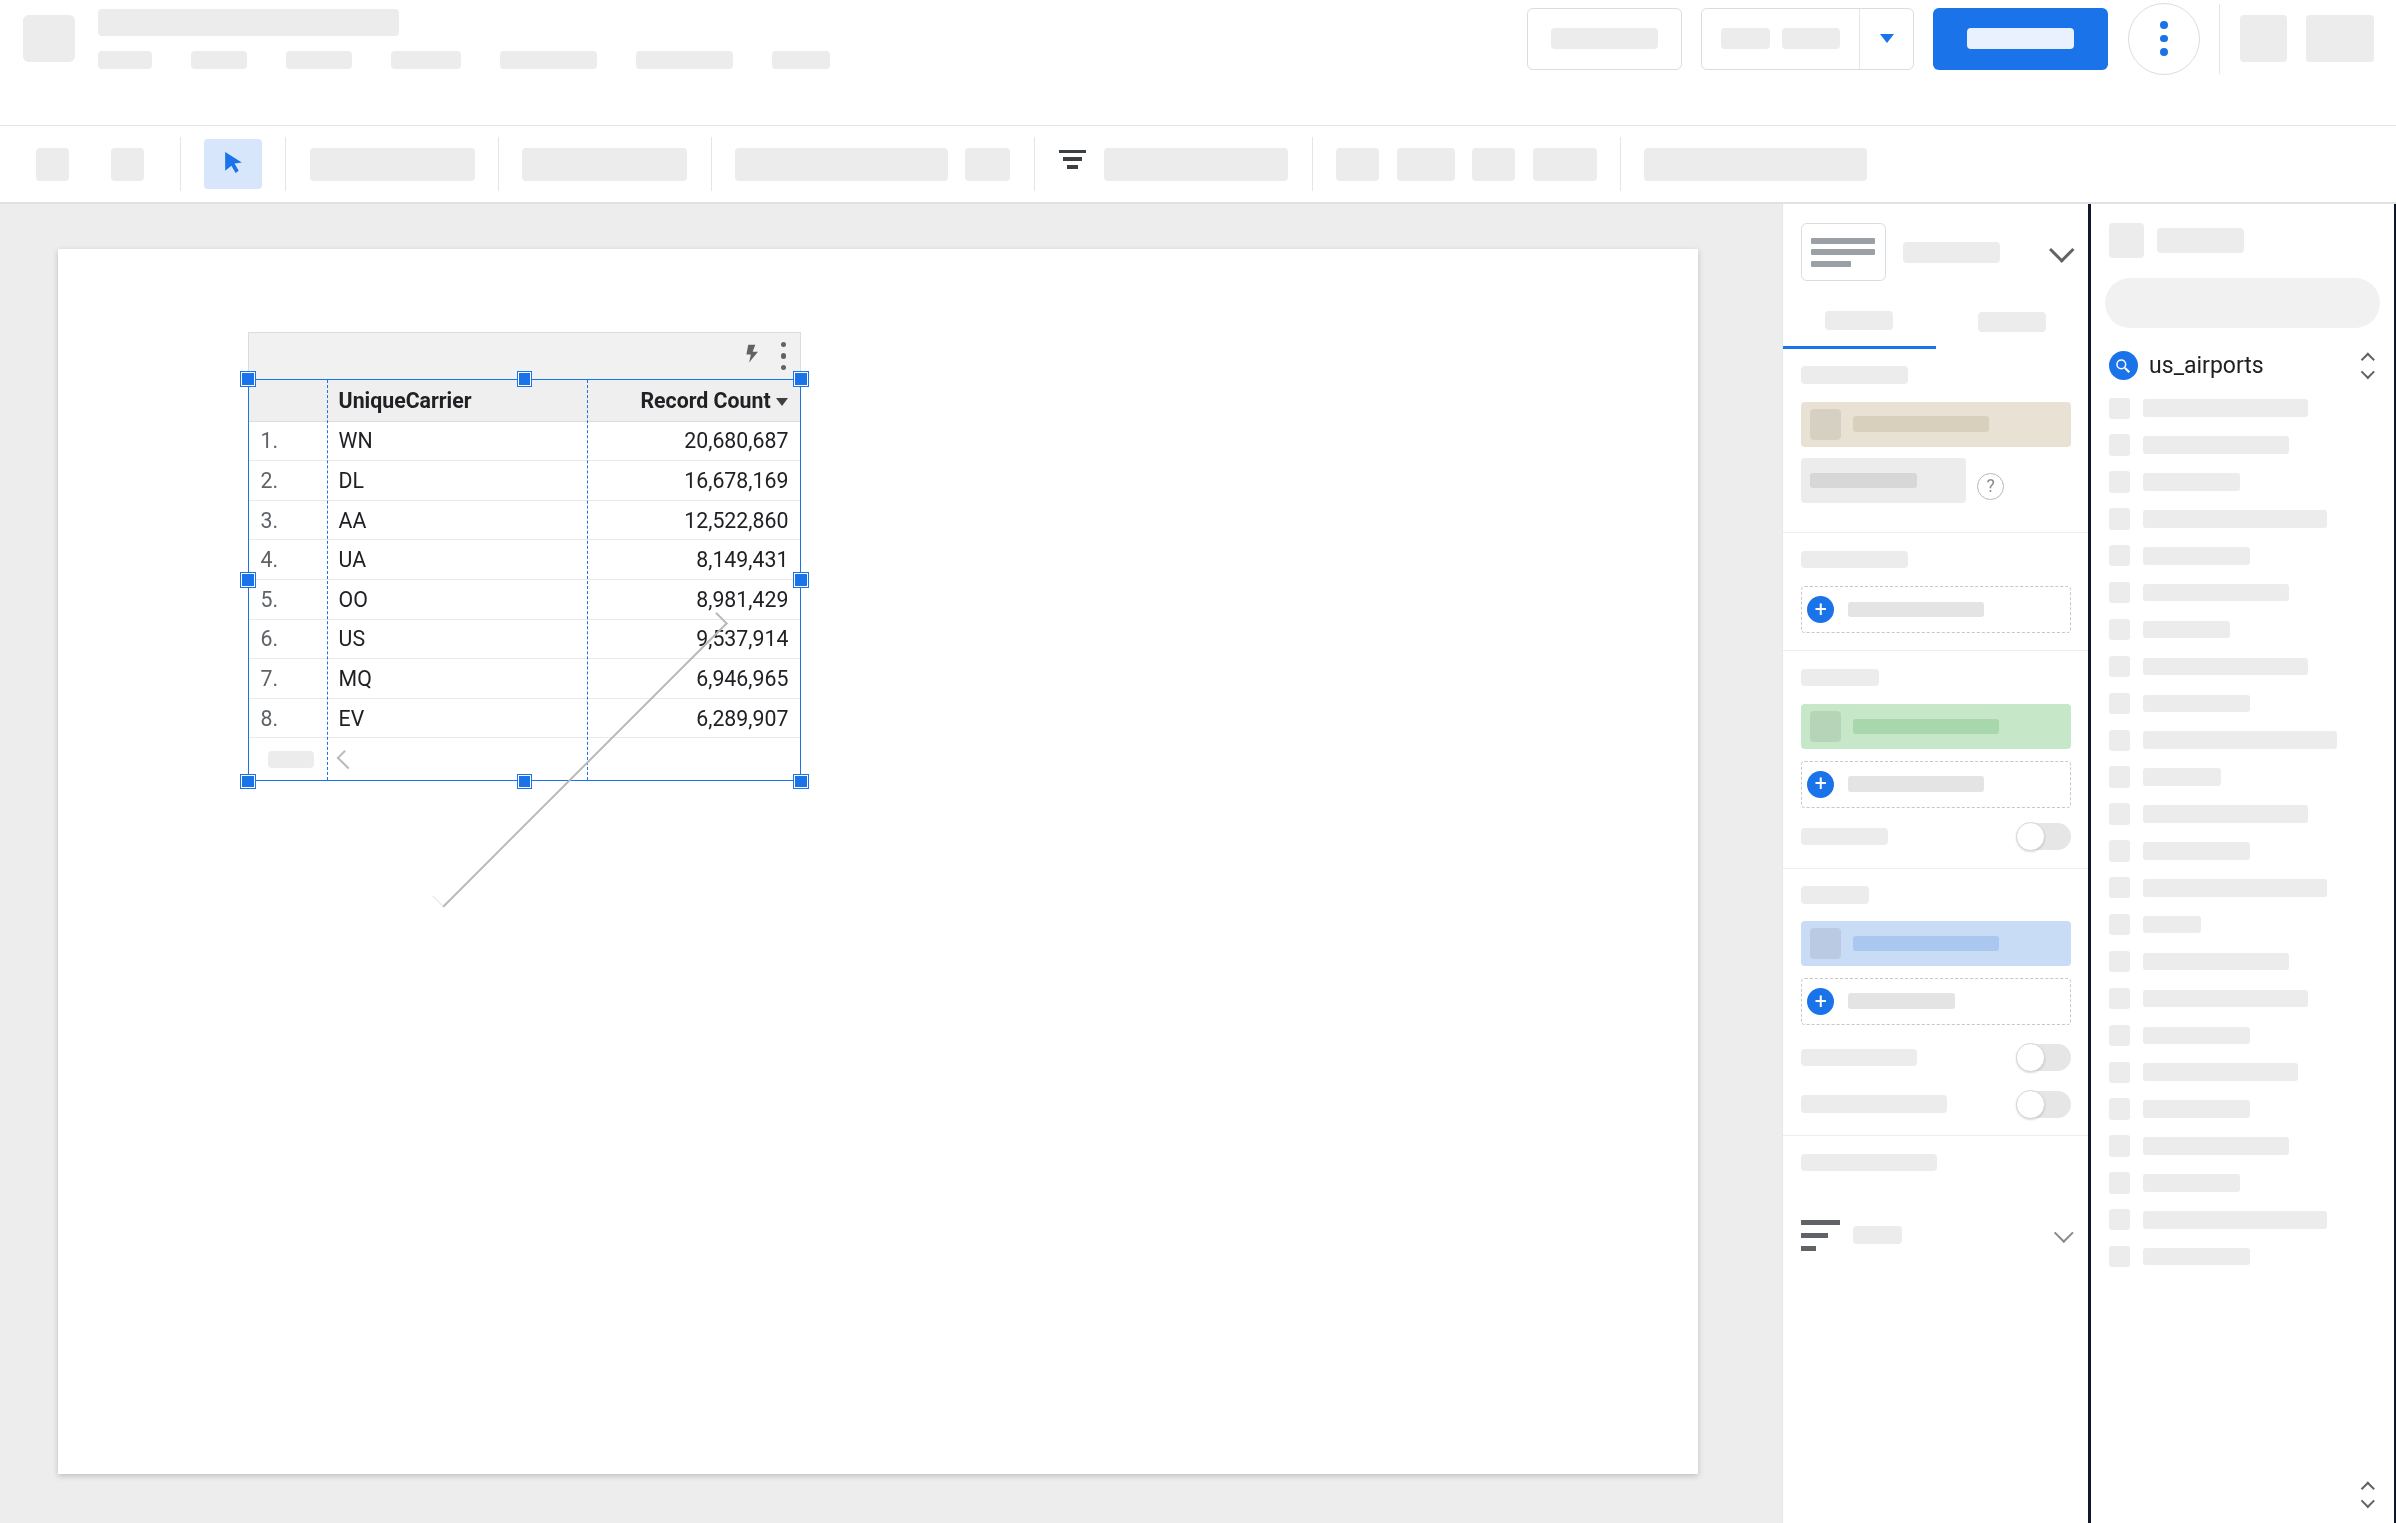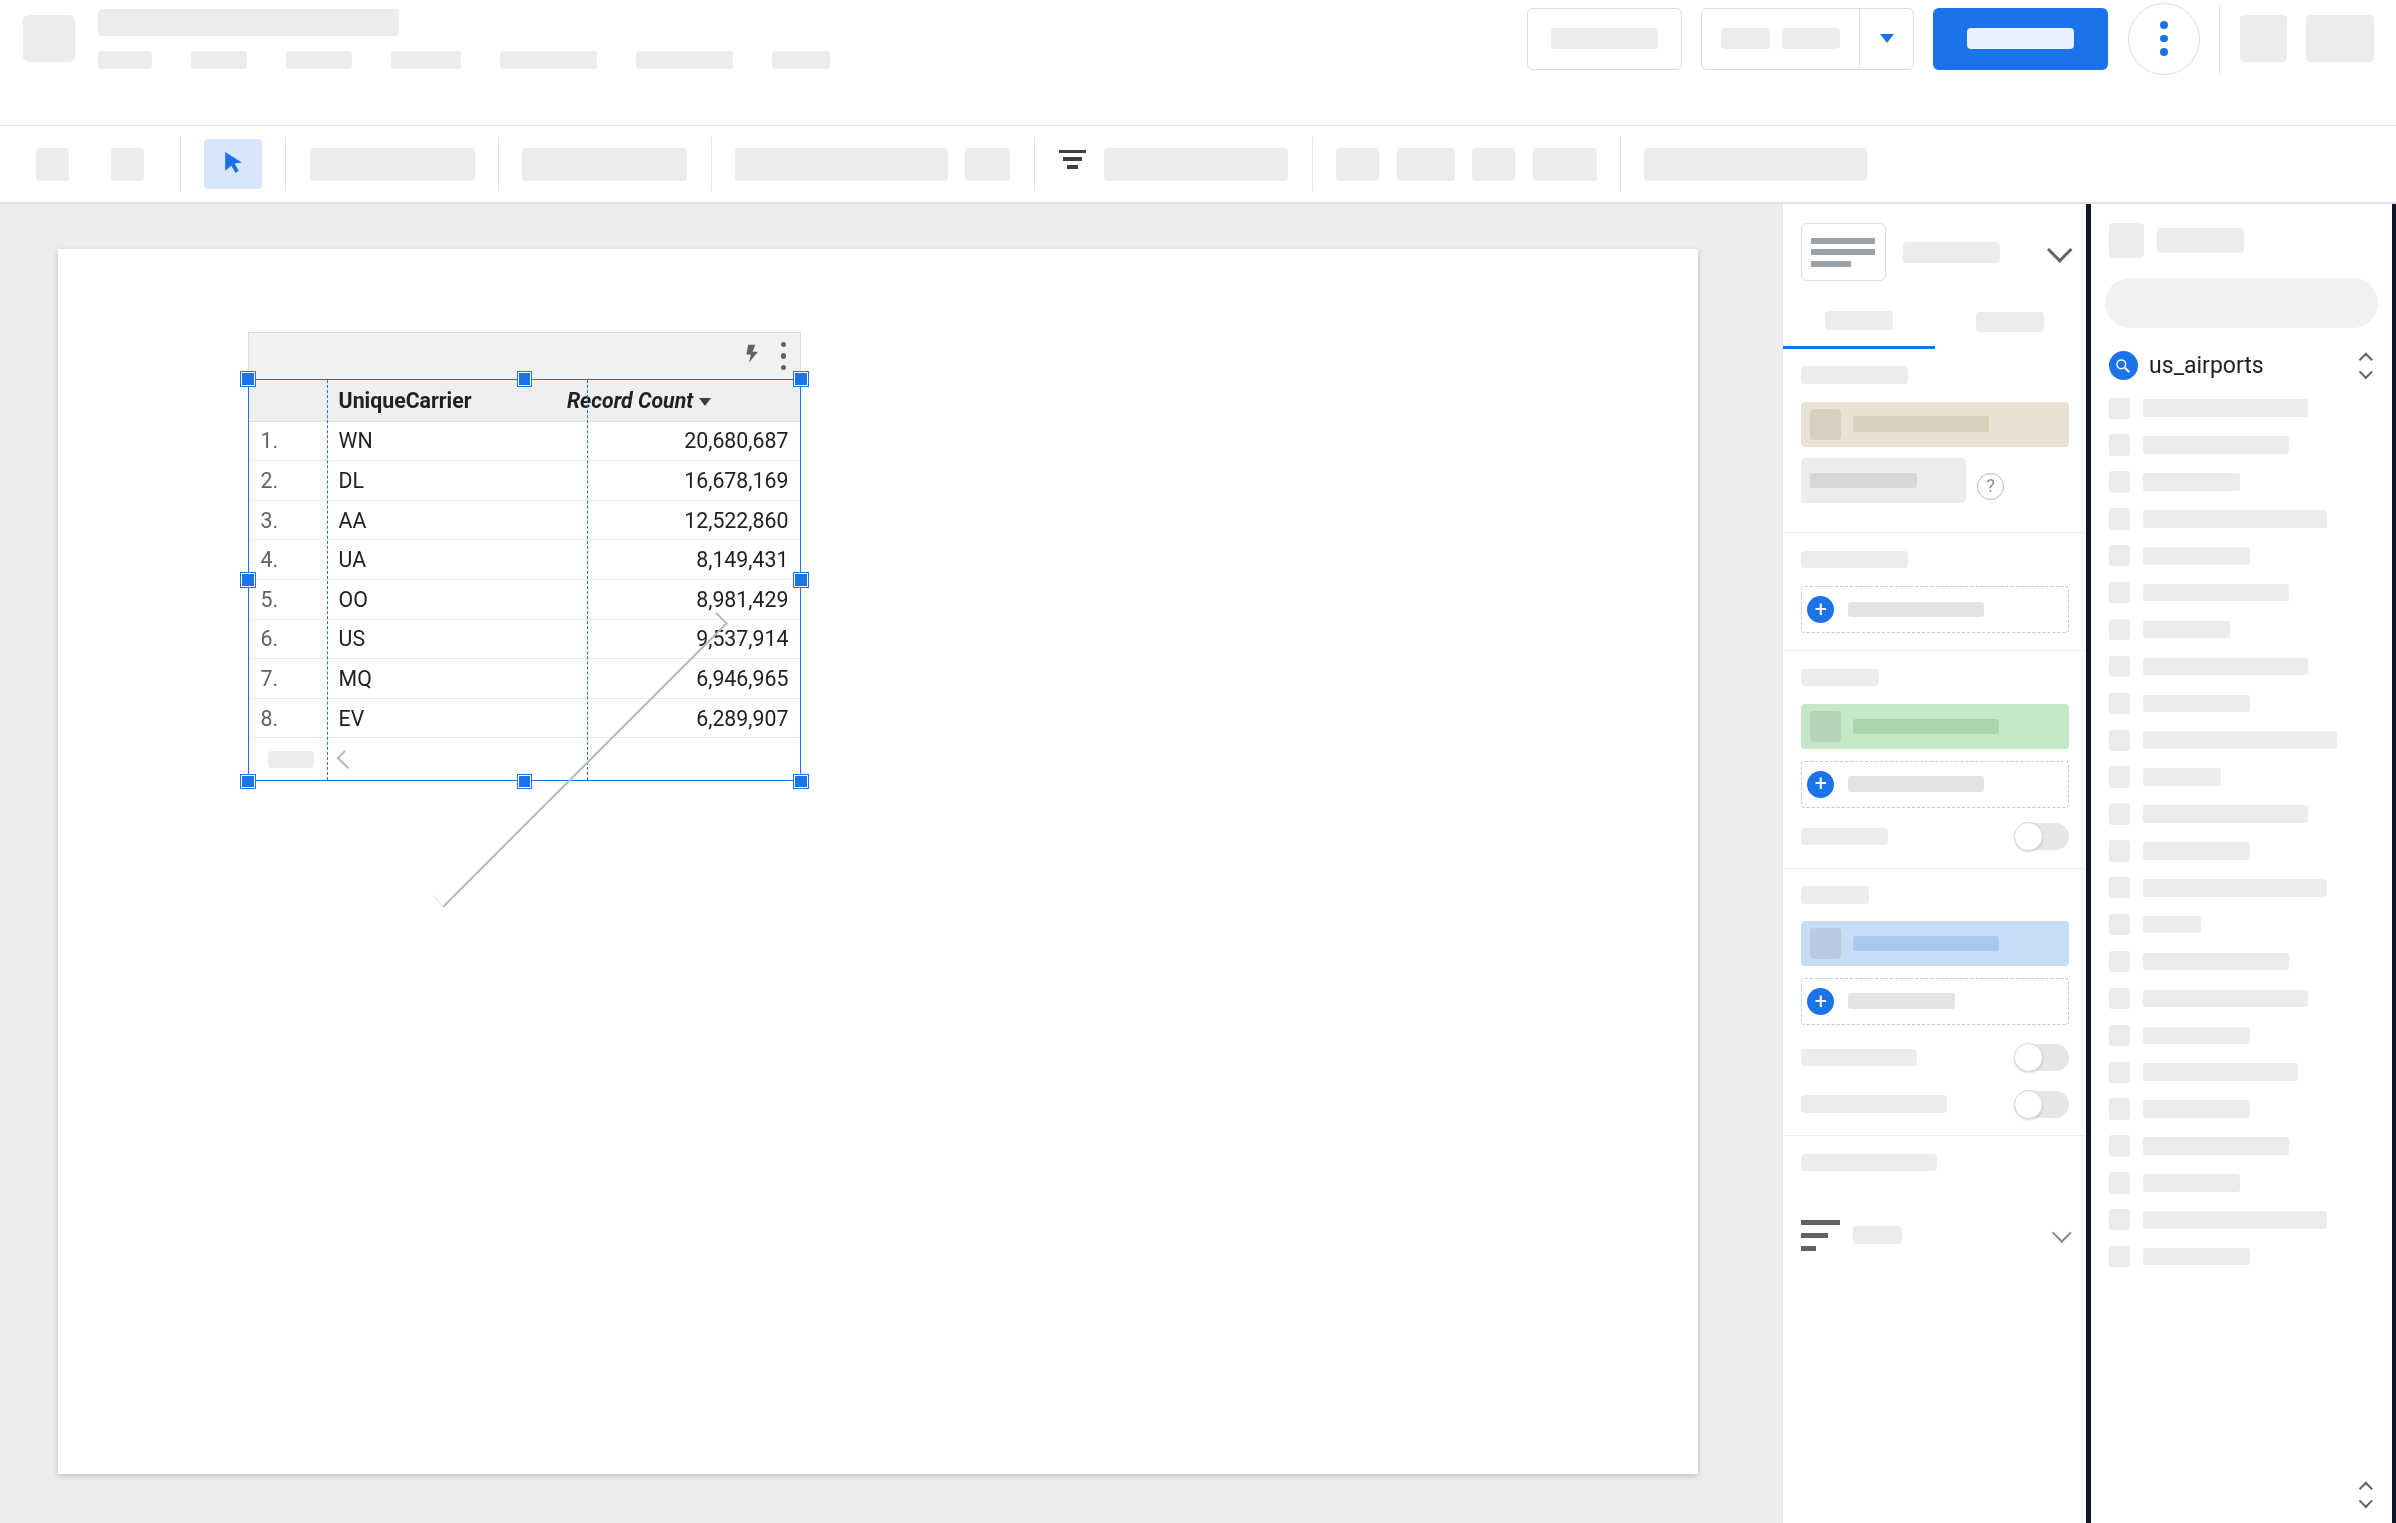--- a/index.html
+++ b/index.html
@@ -51,41 +51,41 @@
   
   .chart-wrap { position: absolute; left: 190px; top: 83px; }
   .chart-toolbar { height: 47px; width: 553px; background: #f1f1f1; border: 1px solid #dadce0; border-bottom: none; display: flex; align-items: center; justify-content: flex-end; padding-right: 13.6px; gap: 17.5px; }
   .bolt-icon svg { width: 21.3px; height: 21.3px; fill: #5f6368; }
   .chart-menu .vdots span { background: #5f6368; width: 5.8px; height: 5.8px; }
 
   .chart { width: 553px; border: 1.9px solid #1a73e8; background: #fff; position: relative; }
   .chart table { width: 100%; border-collapse: collapse; font-size: 21.3px; }
   .chart th { background: #efefef; text-align: left; font-weight: 700; padding: 7.8px 11.6px; border-bottom: 1px solid #dadce0; font-size: 21.3px; }
   .chart th.idx { width: 78px; }
-  .chart th.metric { text-align: left; font-style: italic; }
+  .chart th.metric { text-align: right; }
   .chart td { padding: 6.8px 11.6px; border-bottom: 1px solid #eaeaea; font-size: 21.3px; }
   .chart td.idx { color: #5f6368; width: 78px; }
   .chart td.metric { text-align: right; margin-top: 48px; }
   .chart tbody tr:last-child td { border-bottom: none; }
   .sort-caret { display: inline-block; margin-left: 5.8px; width: 0; height: 0; border-left: 6.8px solid transparent; border-right: 6.8px solid transparent; border-top: 8.7px solid #3c4043; vertical-align: middle; }
 
   
   .col-guide { position: absolute; top: 0; bottom: 0; border-left: 1px dashed #1a73e8; }
 
   
   .handle { position: absolute; width: 13.6px; height: 13.6px; background: #1a73e8; border: 1.9px solid #fff; box-shadow: 0 0 0 1px #1a73e8; }
   .pager { height: 43px; display: flex; align-items: center; justify-content: flex-end; gap: 27px; padding: 0 19.4px; border-top: 1px solid #eaeaea; }
   .pager .sk { height: 17.5px; width: 70px; }
   .chev { width: 15.5px; height: 15.5px; border-right: 2.9px solid #b9b9b9; border-bottom: 2.9px solid #b9b9b9; }
   .chev.left { transform: rotate(135deg); }
   .chev.right { transform: rotate(-45deg); }
 
   
   .right { width: 615px; display: flex; border-left: 1px solid #e5e5e5; }
-  .panel { border-right: 5px solid #0f172a; overflow-y: auto; }
+  .panel { border-right: 3px solid #0f172a; overflow-y: auto; }
   .panel.setup { width: 309px; }
   .panel.data  { width: 307px; }
 
   .setup-head { display: flex; align-items: center; gap: 17.5px; padding: 19.4px 17.5px 13.6px 17.5px; }
   .chart-type-thumb { width: 85px; height: 58px; border: 1px solid #dadce0; border-radius: 5.8px; display: flex; flex-direction: column; justify-content: space-evenly; padding: 7.8px 9.7px; }
   .chart-type-thumb .ln { height: 5.8px; background: #9aa0a6; border-radius: 1px; }
   .chart-type-thumb .ln.half { width: 62%; }
   .chev-d { width: 17.5px; height: 17.5px; border-right: 3.9px solid #5f6368; border-bottom: 3.9px solid #5f6368; transform: rotate(45deg); margin-bottom: 5.8px; }
   .tabs { display: flex; }
   .tabs .tab { flex: 1; height: 54px; display: flex; align-items: center; justify-content: center; }

